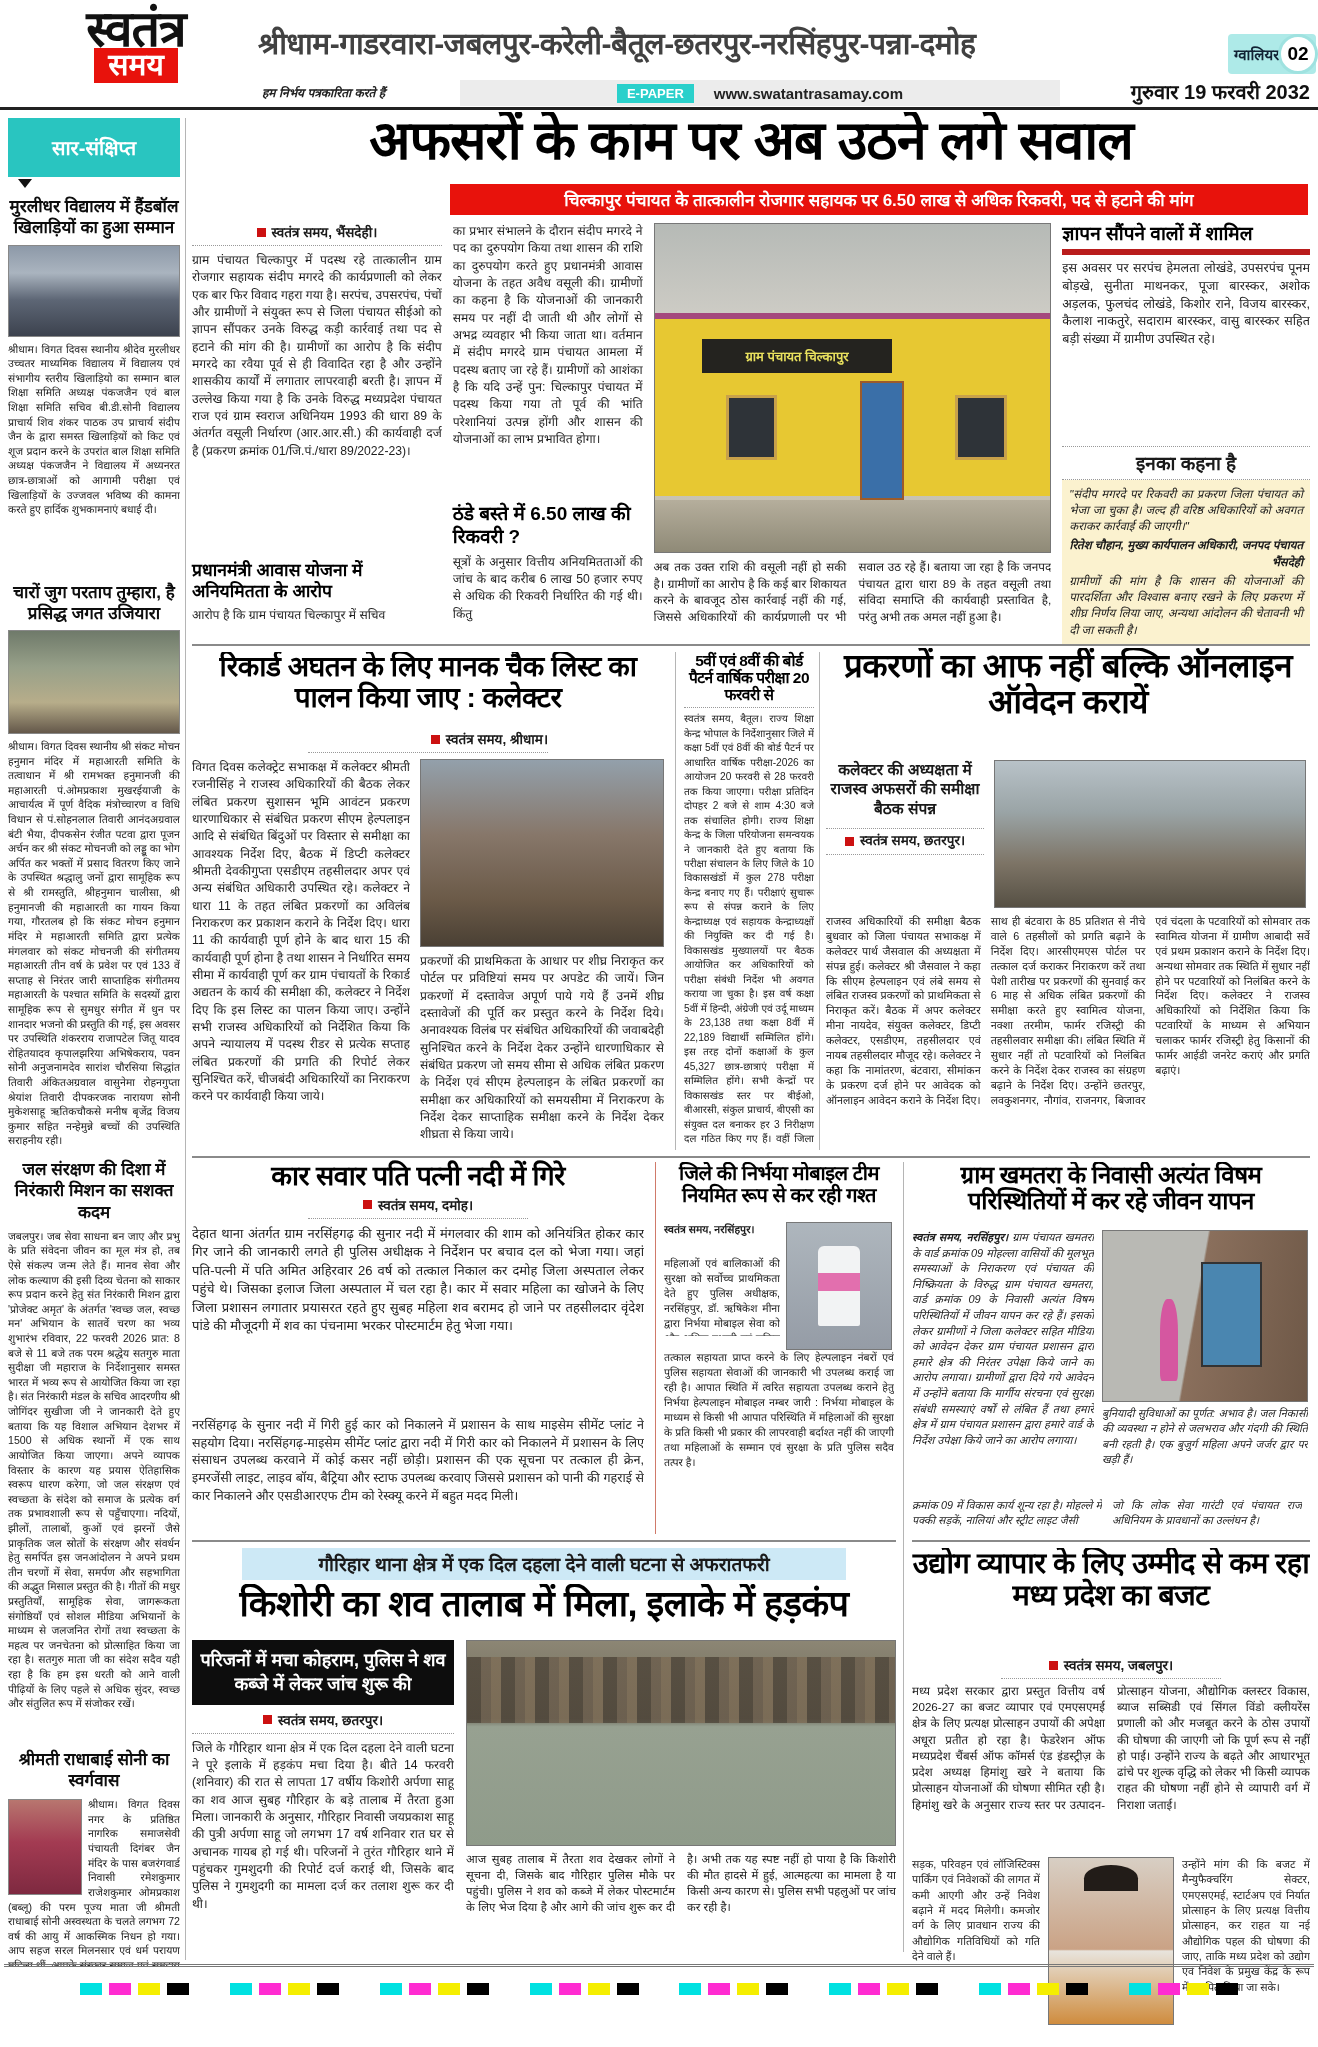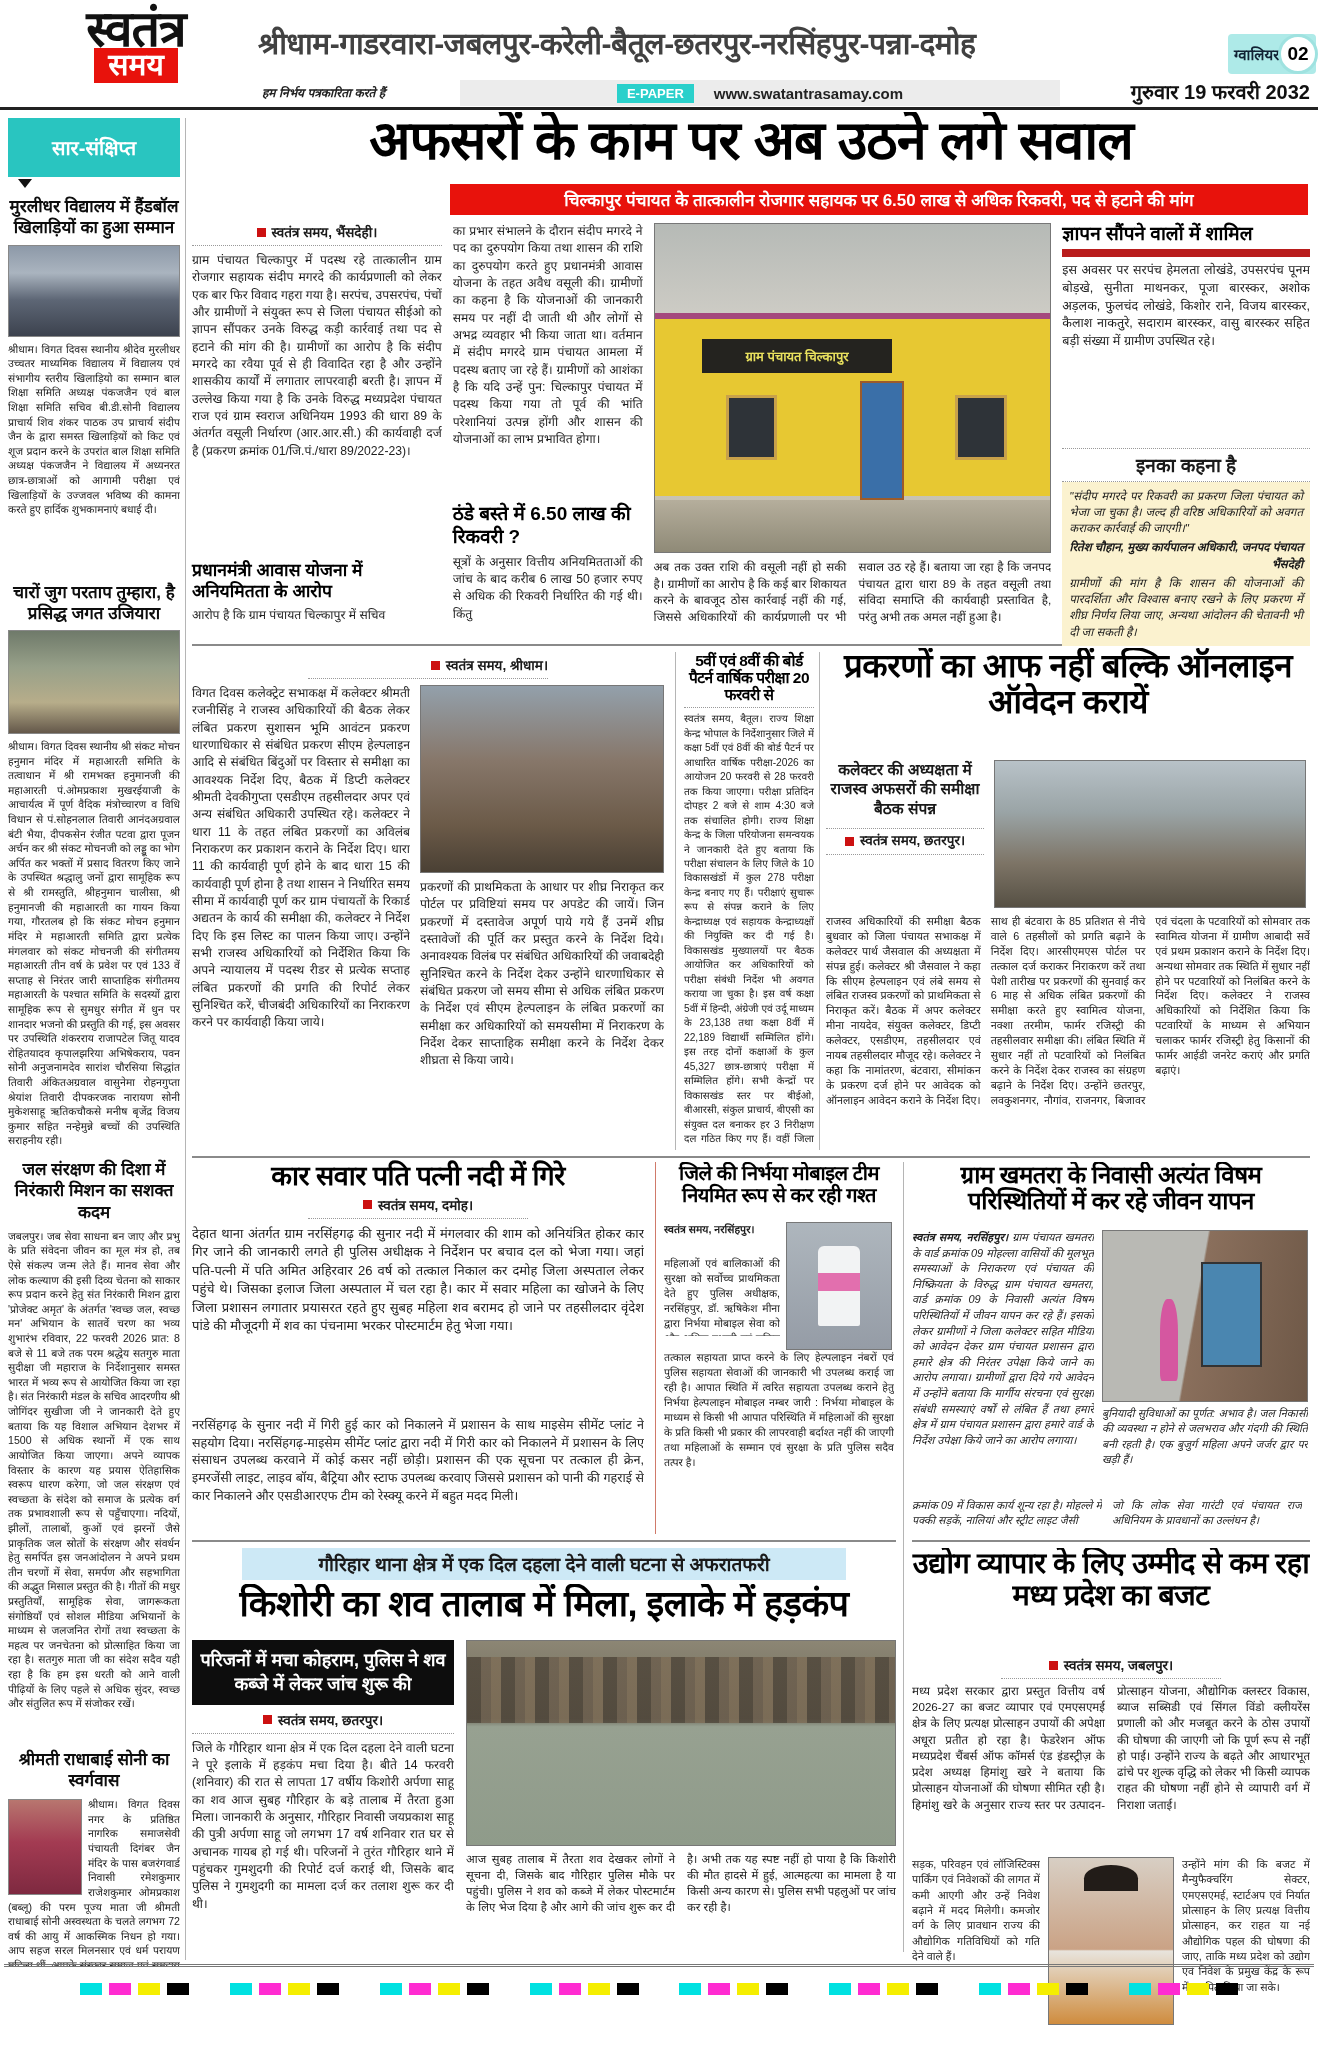--- a/index.html
+++ b/index.html
@@ -49,21 +49,21 @@
   .lead-photo { position:relative; width:100%; height:330px; border:1px solid #777; overflow:hidden;
       background:linear-gradient(180deg,#b6bab6 0%,#cfcdc6 30%,#c5bfae 100%); }
   .lp-roof { position:absolute; left:0; top:27%; width:100%; height:9px; background:#a4487e; }
   .lp-wall { position:absolute; left:0; top:29%; width:100%; height:54%; background:#e7c832; }
   .lp-sign { position:absolute; left:12%; top:35%; width:48%; height:34px; background:#24231f; color:#e9e15e; font-size:13px; font-weight:bold; display:flex; align-items:center; justify-content:center; }
   .lp-door { position:absolute; left:52%; top:48%; width:11%; height:36%; background:#3a6fa8; border:2px solid #9c5b2a; }
   .lp-win1, .lp-win2 { position:absolute; top:52%; width:13%; height:20%; background:#2e3338; border:3px solid #c8a14a; }
   .lp-win1 { left:18%; } .lp-win2 { left:76%; }
   .lp-ground { position:absolute; left:0; bottom:0; width:100%; height:16%; background:linear-gradient(180deg,#b5ae9c,#8f8a77); }
   .caption-cols { margin-top:6px; column-count:2; column-gap:12px; font-size:11.8px; line-height:1.4; text-align:justify; overflow:hidden; height:108px; }
-  .box-title { font-size:19px; font-weight:bold; line-height:1.2; border-bottom:8px solid #b91c1c; padding-bottom:3px; margin-bottom:5px; color:#000; }
+  .box-title { font-size:19px; font-weight:bold; line-height:1.2; border-bottom:6px solid #b91c1c; padding-bottom:3px; margin-bottom:5px; color:#000; }
   .quote-head { font-size:19px; font-weight:bold; text-align:center; border-top:1px dotted #999; border-bottom:1px dotted #999; padding:3px 0; margin:8px 0 0; }
   .quote-box { background:#fbf2cf; padding:6px 7px; font-size:11.6px; line-height:1.4; font-style:italic; text-align:justify; }
   .quote-attr { display:block; text-align:right; font-weight:bold; font-style:italic; margin:3px 0; }
 
   
   .hl-md { font-weight:bold; text-align:center; line-height:1.1; color:#000; letter-spacing:-0.5px; }
   .photo { border:1px solid #777; position:relative; overflow:hidden; }
   .ph-meeting { background:linear-gradient(180deg,#93a0ab 0%,#87776a 40%,#6b5a48 75%,#4a4034 100%); }
   .ph-meeting2 { background:linear-gradient(180deg,#b8c2c8 0%,#9aa4a6 35%,#7d7466 70%,#565044 100%); }
   .ph-police { background:linear-gradient(180deg,#aeb6bd 0%,#959ca6 100%); }
@@ -224,20 +224,21 @@
         <div class="quote-box">
           <span>"संदीप मगरदे पर रिकवरी का प्रकरण जिला पंचायत को भेजा जा चुका है। जल्द ही वरिष्ठ अधिकारियों को अवगत कराकर कार्रवाई की जाएगी।"</span>
           <span class="quote-attr">रितेश चौहान, मुख्य कार्यपालन अधिकारी, जनपद पंचायत भैंसदेही</span>
           <span>ग्रामीणों की मांग है कि शासन की योजनाओं की पारदर्शिता और विश्वास बनाए रखने के लिए प्रकरण में शीघ्र निर्णय लिया जाए, अन्यथा आंदोलन की चेतावनी भी दी जा सकती है।</span>
         </div>
       </div>
     </div>
   </section>
 
   <section id="record">
+    <h2 class="hl-md">रिकार्ड अघतन के लिए मानक चैक लिस्ट का पालन किया जाए : कलेक्टर</h2>
     <div class="byline" style="width:240px; margin:4px auto 6px;justify-content:flex-end;">
         <span class="sq"></span>
         <span>स्वतंत्र समय, श्रीधाम।</span>
       </div>
     <div class="rec-flex">
       <div class="rec-left body">विगत दिवस कलेक्ट्रेट सभाकक्ष में कलेक्टर श्रीमती रजनीसिंह ने राजस्व अधिकारियों की बैठक लेकर लंबित प्रकरण सुशासन भूमि आवंटन प्रकरण धारणाधिकार से संबंधित प्रकरण सीएम हेल्पलाइन आदि से संबंधित बिंदुओं पर विस्तार से समीक्षा का आवश्यक निर्देश दिए, बैठक में डिप्टी कलेक्टर श्रीमती देवकीगुप्ता एसडीएम तहसीलदार अपर एवं अन्य संबंधित अधिकारी उपस्थित रहे। कलेक्टर ने धारा 11 के तहत लंबित प्रकरणों का अविलंब निराकरण कर प्रकाशन कराने के निर्देश दिए। धारा 11 की कार्यवाही पूर्ण होने के बाद धारा 15 की कार्यवाही पूर्ण होना है तथा शासन ने निर्धारित समय सीमा में कार्यवाही पूर्ण कर ग्राम पंचायतों के रिकार्ड अद्यतन के कार्य की समीक्षा की, कलेक्टर ने निर्देश दिए कि इस लिस्ट का पालन किया जाए। उन्होंने सभी राजस्व अधिकारियों को निर्देशित किया कि अपने न्यायालय में पदस्थ रीडर से प्रत्येक सप्ताह लंबित प्रकरणों की प्रगति की रिपोर्ट लेकर सुनिश्चित करें, चीजबंदी अधिकारियों का निराकरण करने पर कार्यवाही किया जाये।</div>
       <div class="rec-right">
         <div class="photo ph-meeting" style="height:188px;"></div>
         <div class="body" style="height:196px; margin-top:6px;">प्रकरणों की प्राथमिकता के आधार पर शीघ्र निराकृत कर पोर्टल पर प्रविष्टियां समय पर अपडेट की जायें। जिन प्रकरणों में दस्तावेज अपूर्ण पाये गये हैं उनमें शीघ्र दस्तावेजों की पूर्ति कर प्रस्तुत करने के निर्देश दिये। अनावश्यक विलंब पर संबंधित अधिकारियों की जवाबदेही सुनिश्चित करने के निर्देश देकर उन्होंने धारणाधिकार से संबंधित प्रकरण जो समय सीमा से अधिक लंबित प्रकरण के निर्देश एवं सीएम हेल्पलाइन के लंबित प्रकरणों का समीक्षा कर अधिकारियों को समयसीमा में निराकरण के निर्देश देकर साप्ताहिक समीक्षा करने के निर्देश देकर शीघ्रता से किया जाये।</div>
       </div>

